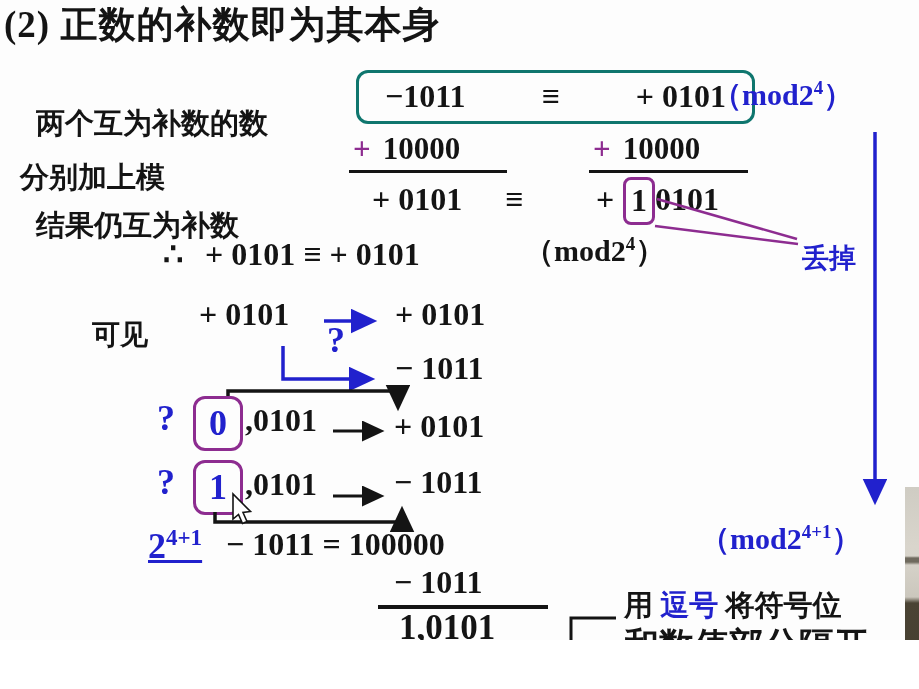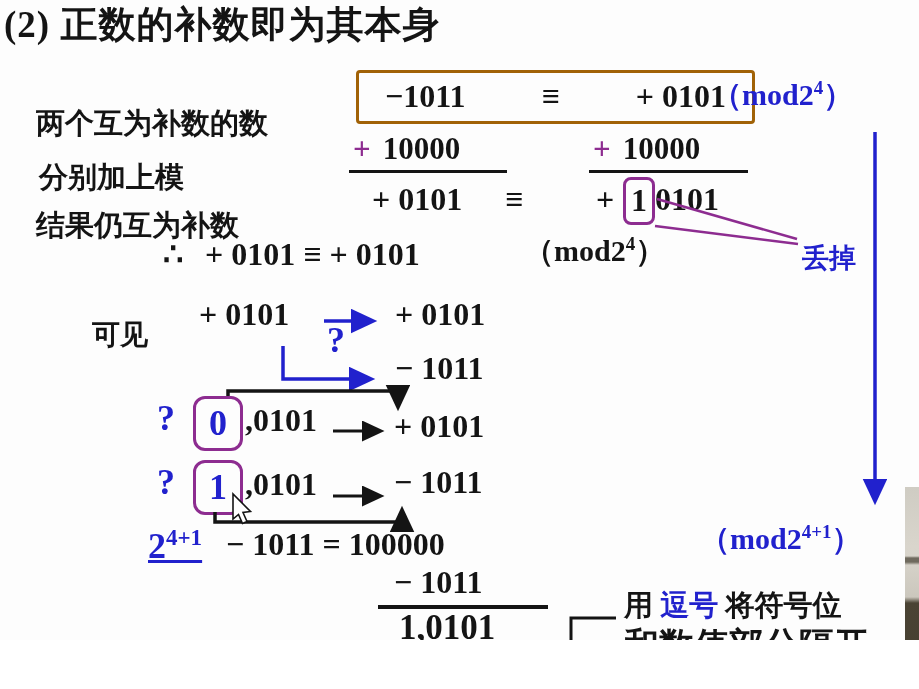--- a/index.html
+++ b/index.html
@@ -15,21 +15,21 @@
   .purple{color:#8d2c90;}
   .cn{font-weight:bold;}
   .title{font-size:37px;font-weight:bold;letter-spacing:1px;}
   .slideno{font-family:"Liberation Sans","DejaVu Sans",sans-serif;font-weight:bold;
            font-size:44px;color:#2e5d92;}
   .label{font-size:29px;font-weight:bold;margin-top:24px;}
   .f32{font-size:32px;}
   .modtxt{font-size:30px;font-weight:bold;}
   .modtxt sup{font-size:19px;}
   .bigbox{
-    border:3px solid #a16207;border-radius:4px;
+    border:3px solid #0f766e;border-radius:12px;
     display:flex;align-items:center;justify-content:space-between;
     padding:0 26px;box-sizing:border-box;
   }
   .carrybox{
     border:3px solid #8d2c90;border-radius:8px;box-sizing:border-box;
     display:flex;align-items:center;justify-content:center;
   }
   .signbox{
     border:3.5px solid #8d2c90;border-radius:12px;box-sizing:border-box;
     display:flex;align-items:center;justify-content:center;
@@ -57,21 +57,21 @@
   <div class="abs label" style="left:36px;top:84px;">两个互为补数的数</div>
   <div class="abs bigbox" style="left:356px;top:70px;width:399px;height:54px;">
     <span class="num f32">−1011</span>
     <span class="num f32">≡</span>
     <span class="num f32">+ 0101</span>
   </div>
   <div class="abs modtxt blue" style="left:712px;top:78px;">
     <span>（</span><span>mod2</span><sup>4</sup><span>）</span>
   </div>
 
-  <div class="abs label" style="left:39px;top:138px;">分别加上模</div>
+  <div class="abs label" style="left:20px;top:138px;">分别加上模</div>
   <div class="abs sumcol" style="left:349px;top:133px;width:158px;">
     <span class="plus purple">+</span>
     <span>10000</span>
   </div>
   <div class="abs sumcol" style="left:589px;top:133px;width:159px;">
     <span class="plus purple">+</span>
     <span>10000</span>
   </div>
 
   <div class="abs label" style="left:36px;top:186px;">结果仍互为补数</div>

